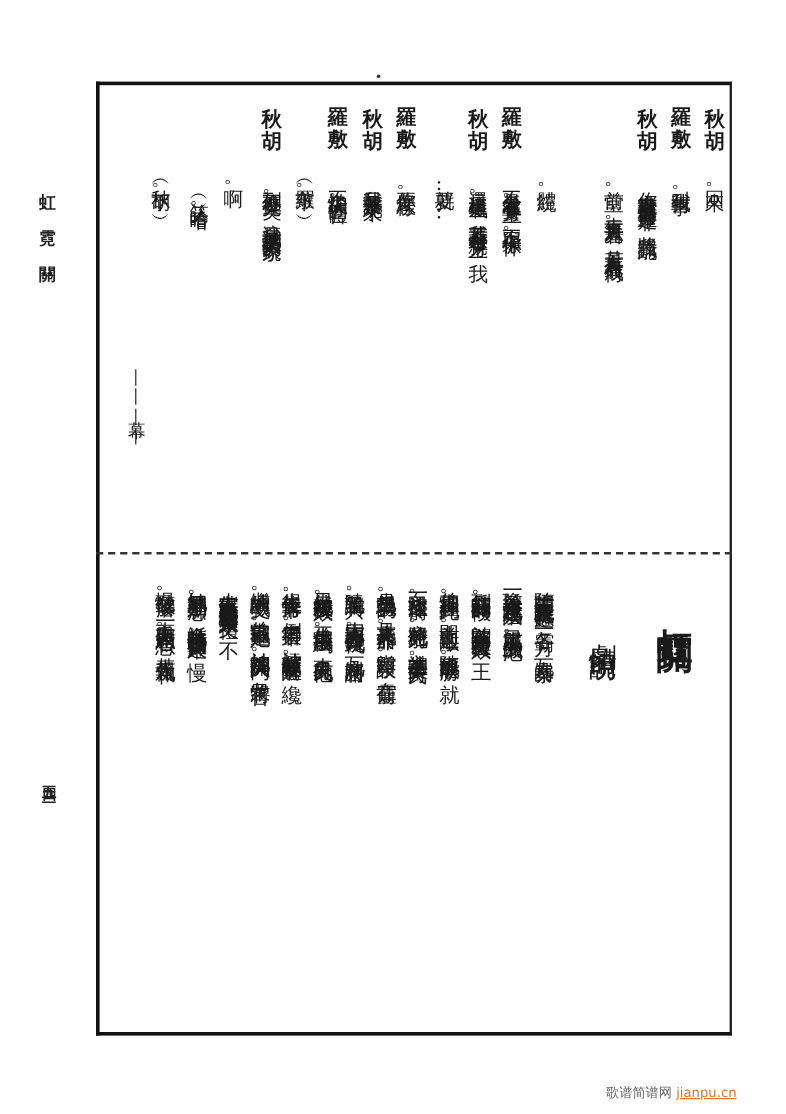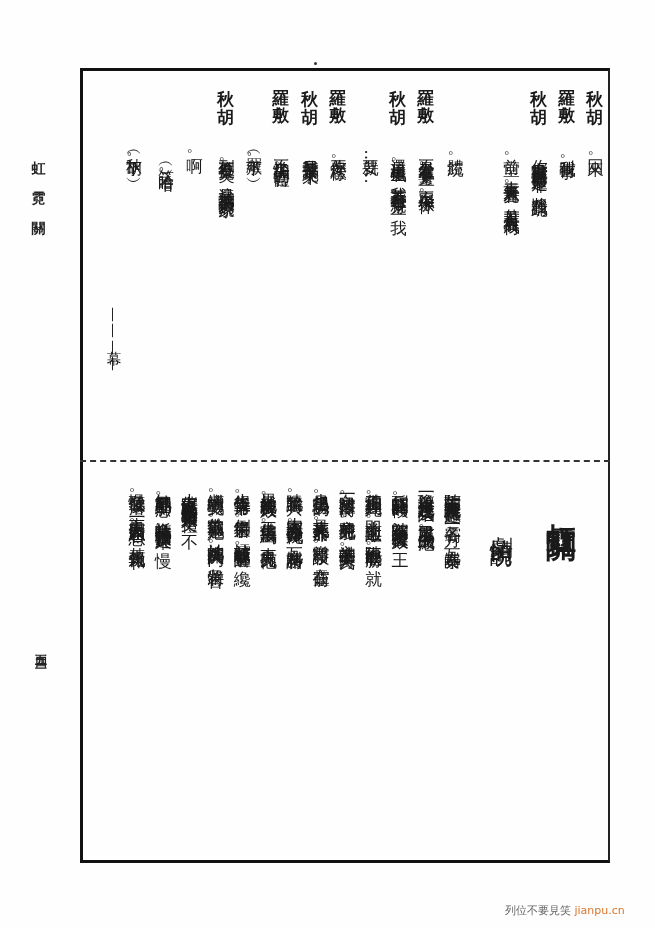--- a/index.html
+++ b/index.html
@@ -31,21 +31,21 @@
   .syn-title { position:absolute; left:540px; top:500px; writing-mode:vertical-rl;
                font-size:30px; font-weight:bold; letter-spacing:4px; }
   .syn-sub { position:absolute; left:487px; top:518px; writing-mode:vertical-rl;
              font-size:23px; letter-spacing:3px; }
   .syn-body { position:absolute; left:92px; top:480px; height:372px;
               writing-mode:vertical-rl; font-size:17px; line-height:26.3px; letter-spacing:1.2px; }
   .syn-line { display:block; white-space:nowrap; }
 
   .watermark { position:absolute; left:505px; top:903px; font-size:11px; color:#666;
                font-family:"DejaVu Sans","Liberation Sans",sans-serif; }
-  .watermark .url { color:#d9742b; }
+  .watermark .url { color:#d9742b;text-decoration:underline; }
 </style>
 </head>
 <body>
 
 <div class="page">
 
   <div class="top-dot"></div>
 
   <div class="margin-col margin-title">虹霓關</div>
   <div class="margin-col margin-page">五四三</div>
@@ -128,16 +128,16 @@
       <span class="syn-line">果然被她殺得大敗。王伯黨最後出馬。東方氏見他</span>
       <span class="syn-line">生得俊秀非常。倒看得呆了。被擂鼓喊殺聲驚醒。纔</span>
       <span class="syn-line">繼續的交戰。伯黨戰不過她。被她擒入關內。衆將官</span>
       <span class="syn-line">大家催促東方氏早點將伯黨斬首來祭示文禮。不</span>
       <span class="syn-line">知她早已動了邪念。祇命暫時將伯黨收押起來。慢</span>
       <span class="syn-line">慢聽候發落。東方氏一個人左思右想。替夫報仇和</span>
     </div>
   </div>
 
   <div class="watermark">
-    <span>列位不要見笑</span>
+    <span>歌谱简谱网</span>
     <span class="url">jianpu.cn</span>
   </div>
 </div>
 
 </body></html>

